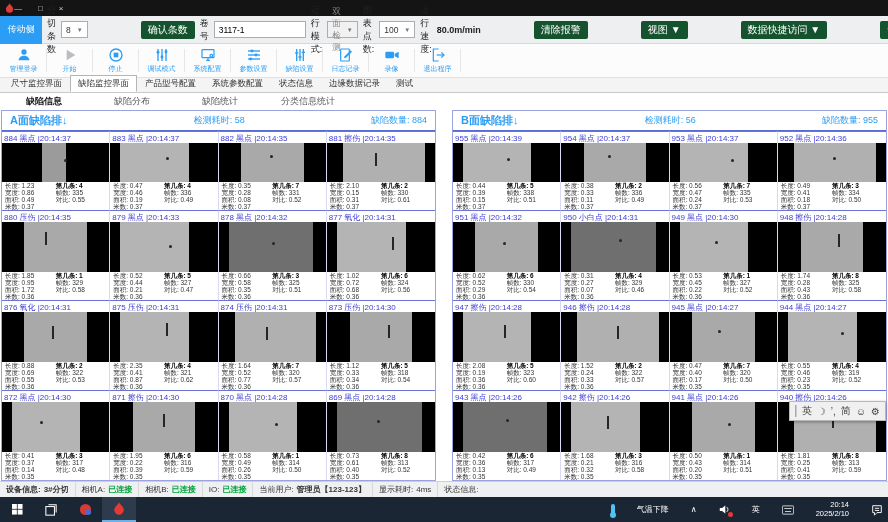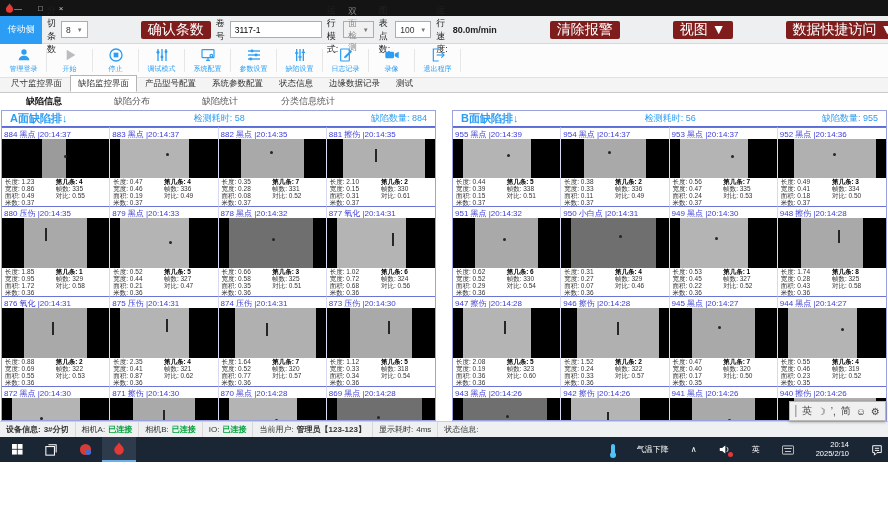--- a/index.html
+++ b/index.html
@@ -11,42 +11,42 @@
   .titlebar .title { font-size:8px; margin-left:4px; flex:1; }
   .wctl { display:flex; gap:16px; padding-right:6px; font-size:8px; color:#cfcfcf; }
   .wctl span { cursor:default; }
 
   
   .toolbar1 { height:28px; background:#edeff1; border-bottom:1px solid #d8d8d8; display:flex; align-items:center; gap:5px; font-size:9px; color:#222; }
   .side-btn { width:42px; height:28px; background:#2b9df4; color:#fff; display:flex; align-items:center; justify-content:center; font-size:9px; flex:0 0 auto; }
   .combo { background:#fff; border:1px solid #abadb3; height:17px; display:flex; align-items:center; padding:0 4px; font-size:8.5px; color:#333; }
   .combo .arr { margin-left:6px; color:#777; font-size:6px; }
   .combo.disabled { background:#f1f1f1; color:#888; }
-  .btn-blue { background:#7f1d1d; color:#fff; font-size:14px; height:18px; padding:0 7px; border-radius:2px; display:flex; align-items:center; border:none; white-space:nowrap;margin-left:48px; }
+  .btn-blue { background:#14532d; color:#fff; font-size:10px; height:18px; padding:0 7px; border-radius:2px; display:flex; align-items:center; border:none; white-space:nowrap;margin-left:48px; }
   .tinput { background:#fff; border:1px solid #abadb3; height:17px; width:92px; font-size:8.5px; padding:0 4px; font-family:inherit; }
   .bold { font-weight:bold; }
   .spacer { flex:1; }
 
   
   .toolbar2 { height:34px; background:#fcfcfc; border-bottom:1px solid #e2e2e2; display:flex; align-items:stretch; padding-left:3px; }
   .action { width:41px; display:flex; flex-direction:column; align-items:center; justify-content:center; gap:1px; cursor:default; }
   .action svg { width:16px; height:16px; }
   .albl { font-size:7px; color:#2b9df4; white-space:nowrap; }
   .vsep { width:1px; background:#e6e6e6; margin:5px 2px; }
 
   
   .tabs { height:15px; background:#f4f4f4; border-bottom:1px solid #c9c9c9; display:flex; align-items:flex-end; padding-left:3px; font-size:8.5px; color:#333; }
   .tab { padding:2px 7px 1px; border:1px solid transparent; white-space:nowrap; }
   .tab.active { background:#fff; border:1px solid #b5b5b5; border-bottom-color:#fff; }
   .subtabs { height:17px; background:#fff; display:flex; align-items:center; font-size:9px; color:#555; }
   .subtab { width:88px; text-align:center; }
   .subtab.active { font-weight:bold; color:#111; }
 
   
-  .panels { display:flex; gap:16px; height:311px; padding:0 1px; background:#fff; }
+  .panels { display:flex; gap:16px; height:371px; padding:0 1px; background:#fff; }
   .panel { flex:1; border:1px solid #9aa3e0; display:flex; flex-direction:column; overflow:hidden; }
   .panel-header { height:20px; display:flex; align-items:center; justify-content:space-between; padding:0 8px; border-bottom:1px solid #5b6bd5; }
   .panel-title { font-size:11px; font-weight:bold; color:#2b9df4; }
   .ph-stat { font-size:9px; color:#2b9df4; }
   .grid { display:grid; grid-template-columns:repeat(4,1fr); grid-template-rows:79px 90px 90px 90px; flex:1; }
   .cell { border-top:1px solid #6b74d6; border-right:1px solid #d8daf3; display:flex; flex-direction:column; overflow:hidden; background:#fff; }
   .cell:nth-child(4n) { border-right:none; }
   .cell-head { font-size:8px; color:#3c3cd6; padding:1px 2px 0; height:11px; white-space:nowrap; overflow:hidden; }
   .cell-img { flex:1; position:relative; }
   .pA { background:linear-gradient(90deg,#000 0 37%,#9b9b9b 37% 60%,#000 60% 100%); }

